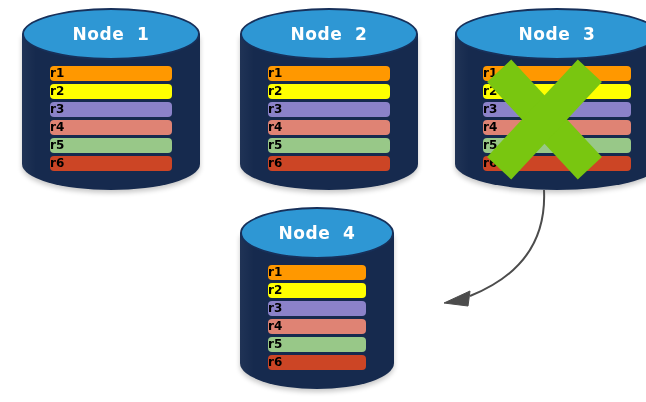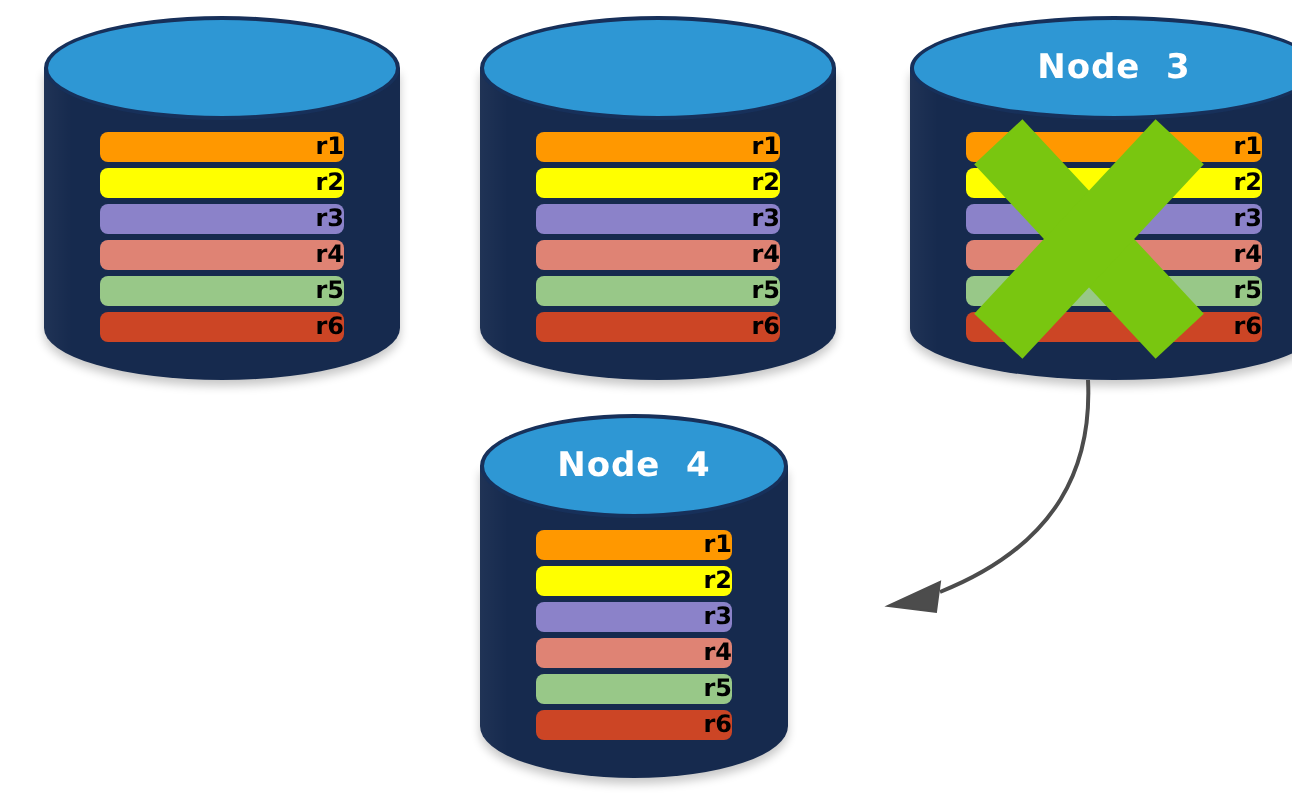--- a/index.html
+++ b/index.html
@@ -80,21 +80,21 @@
 
   .row-bar {
     position: relative;
     height: 15px;
     margin: 0 0 3px 0;
     border-radius: 4px;
     color: #000000;
     font-weight: bold;
     font-size: 12px;
     line-height: 15px;
-    text-align: right;
+    text-align: left;
     box-sizing: border-box;
   }
   .row-bar:last-child { margin-bottom: 0; }
 
   
   .x-mark {
     position: absolute;
     pointer-events: none;
   }
   .x-bar {
@@ -120,33 +120,35 @@
   }
 </style>
 </head>
 <body>
 
 <div id="canvas">
 
   <div class="node" style="left:22px; top:8px; width:178px; height:182px;">
     <div class="cyl-body" style="top:26px; height:156px;"></div>
     <div class="cyl-top" style="height:52px;"></div>
+    <div class="node-label" style="top:16px;">Node  1</div>
     <div class="rows" style="left:28px; right:28px; top:58px;">
       <div class="row-bar" style="background:#ff9800;">r1</div>
       <div class="row-bar" style="background:#ffff00;">r2</div>
       <div class="row-bar" style="background:#8b82c9;">r3</div>
       <div class="row-bar" style="background:#df8374;">r4</div>
       <div class="row-bar" style="background:#98c888;">r5</div>
       <div class="row-bar" style="background:#cc4525;">r6</div>
     </div>
   </div>
 
   <div class="node" style="left:240px; top:8px; width:178px; height:182px;">
     <div class="cyl-body" style="top:26px; height:156px;"></div>
     <div class="cyl-top" style="height:52px;"></div>
+    <div class="node-label" style="top:16px;">Node  2</div>
     <div class="rows" style="left:28px; right:28px; top:58px;">
       <div class="row-bar" style="background:#ff9800;">r1</div>
       <div class="row-bar" style="background:#ffff00;">r2</div>
       <div class="row-bar" style="background:#8b82c9;">r3</div>
       <div class="row-bar" style="background:#df8374;">r4</div>
       <div class="row-bar" style="background:#98c888;">r5</div>
       <div class="row-bar" style="background:#cc4525;">r6</div>
     </div>
   </div>
 

